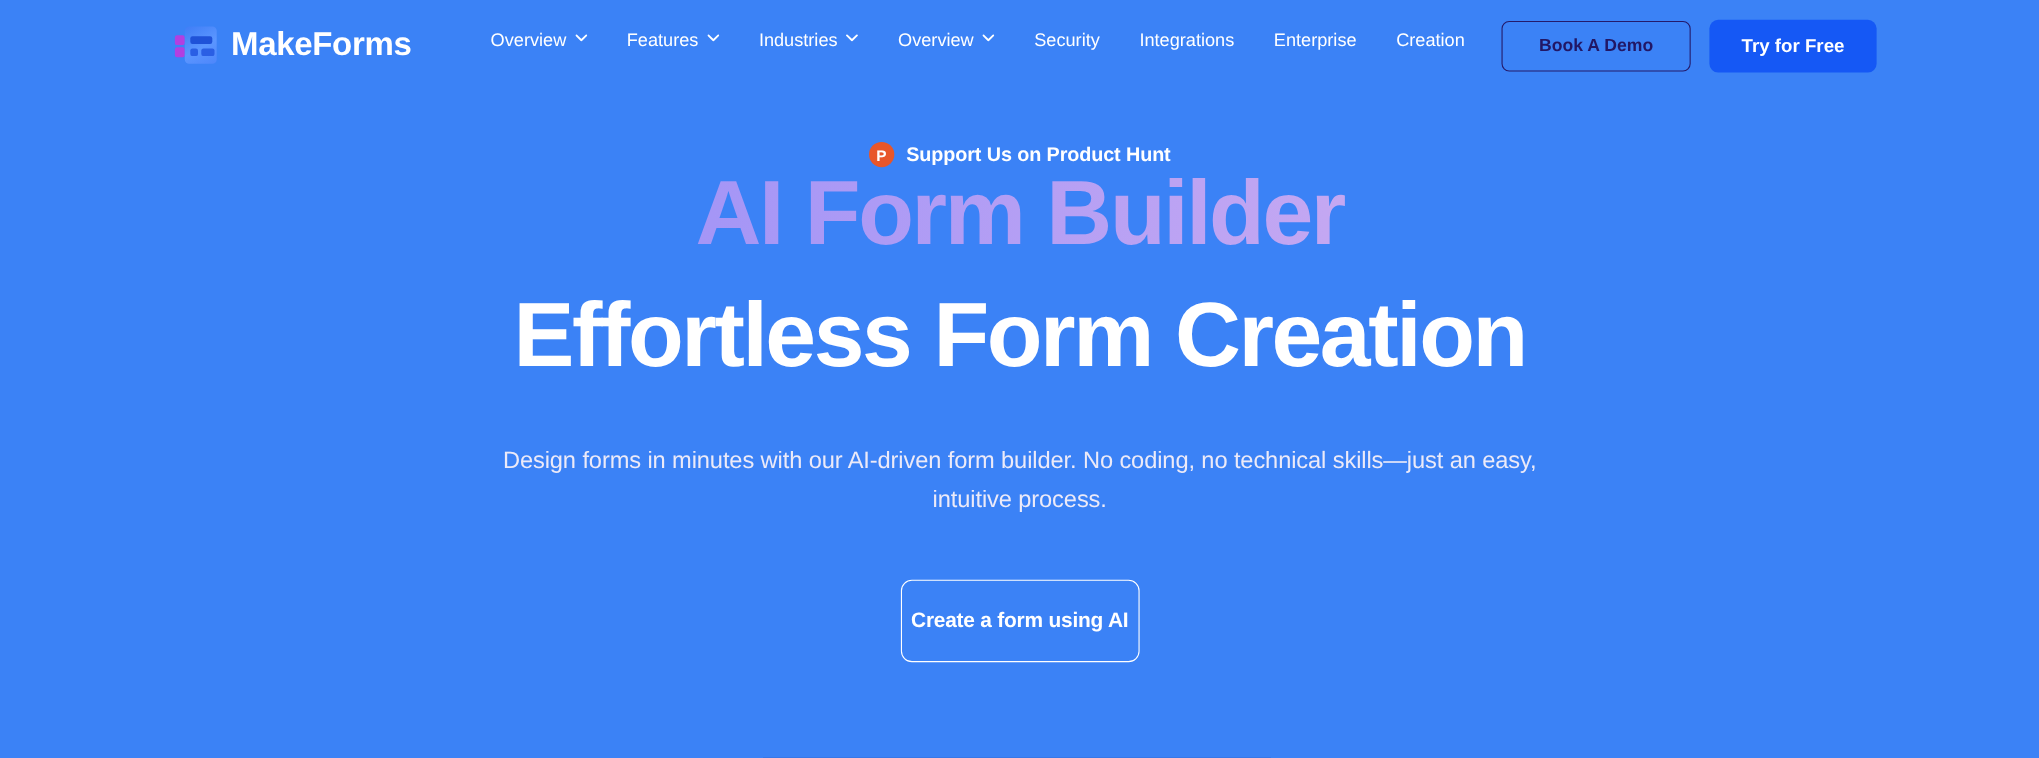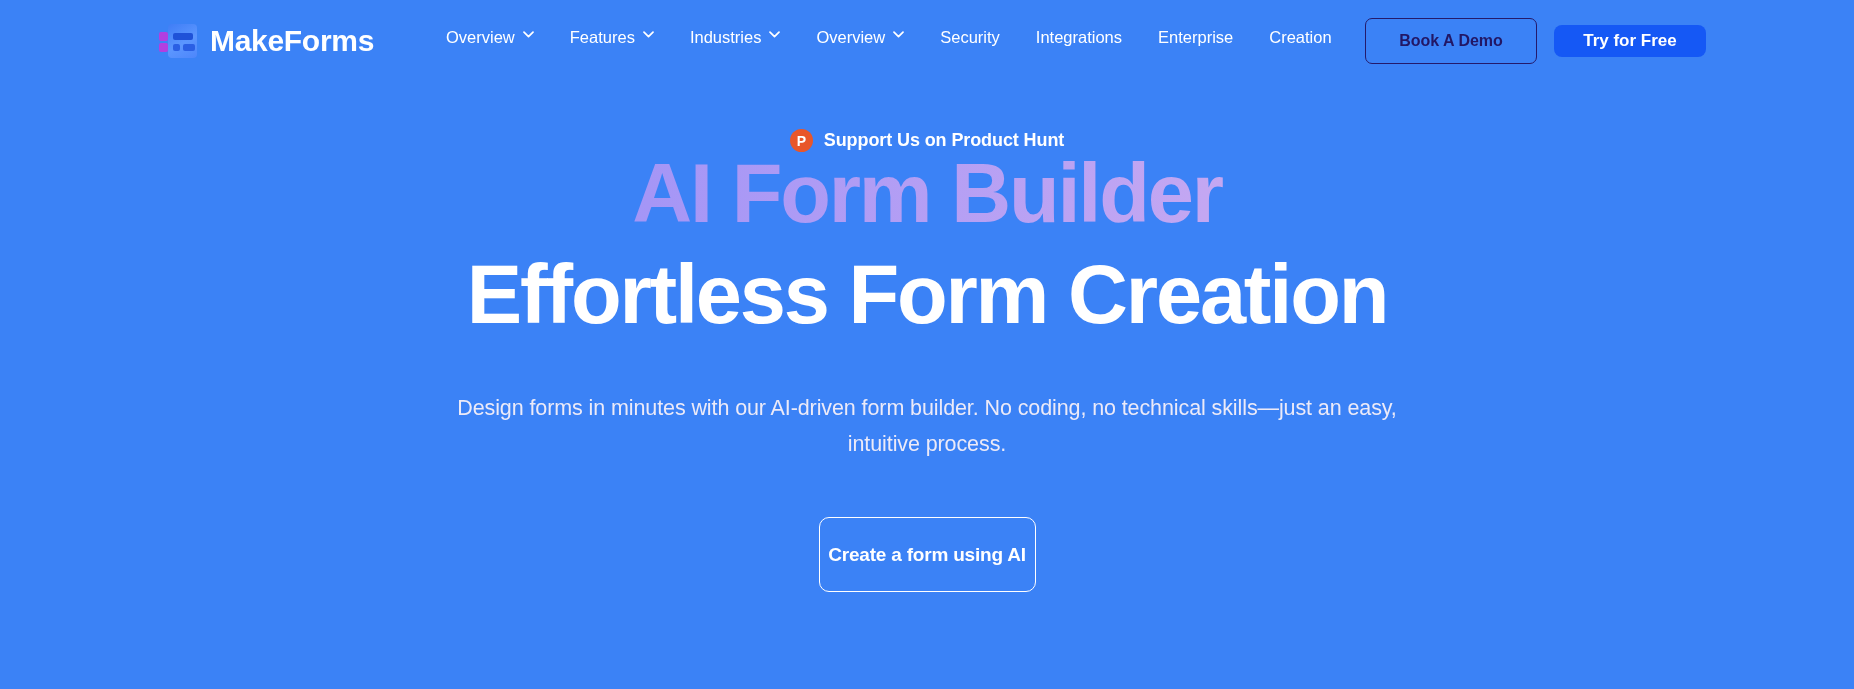--- a/index.html
+++ b/index.html
@@ -163,21 +163,21 @@
     font-family: "Liberation Sans", sans-serif;
     cursor: pointer;
     display: flex;
     align-items: center;
     justify-content: center;
     white-space: nowrap;
   }
 
   .btn-try {
     width: 152px;
-    height: 32px;
+    height: 48px;
     border: none;
     border-radius: 8px;
     background: #1558f5;
     color: #ffffff;
     font-size: 17px;
     font-weight: 600;
     font-family: "Liberation Sans", sans-serif;
     cursor: pointer;
     display: flex;
     align-items: center;
@@ -230,21 +230,21 @@
     letter-spacing: -2.2px;
     background: linear-gradient(90deg, #8f8cf7 0%, #a596f6 35%, #c3a7f2 65%, #e9bde9 100%);
     -webkit-background-clip: text;
     background-clip: text;
     -webkit-text-fill-color: transparent;
     color: #b79bf0;
     white-space: nowrap;
   }
 
   .hero-title-2 {
-    margin-top: 18px;
+    margin-top: 28px;
     font-size: 83px;
     font-weight: 700;
     line-height: 1.0;
     letter-spacing: -2.2px;
     color: #ffffff;
     white-space: nowrap;
   }
 
   .hero-sub {
     margin: 54px auto 0 auto;

